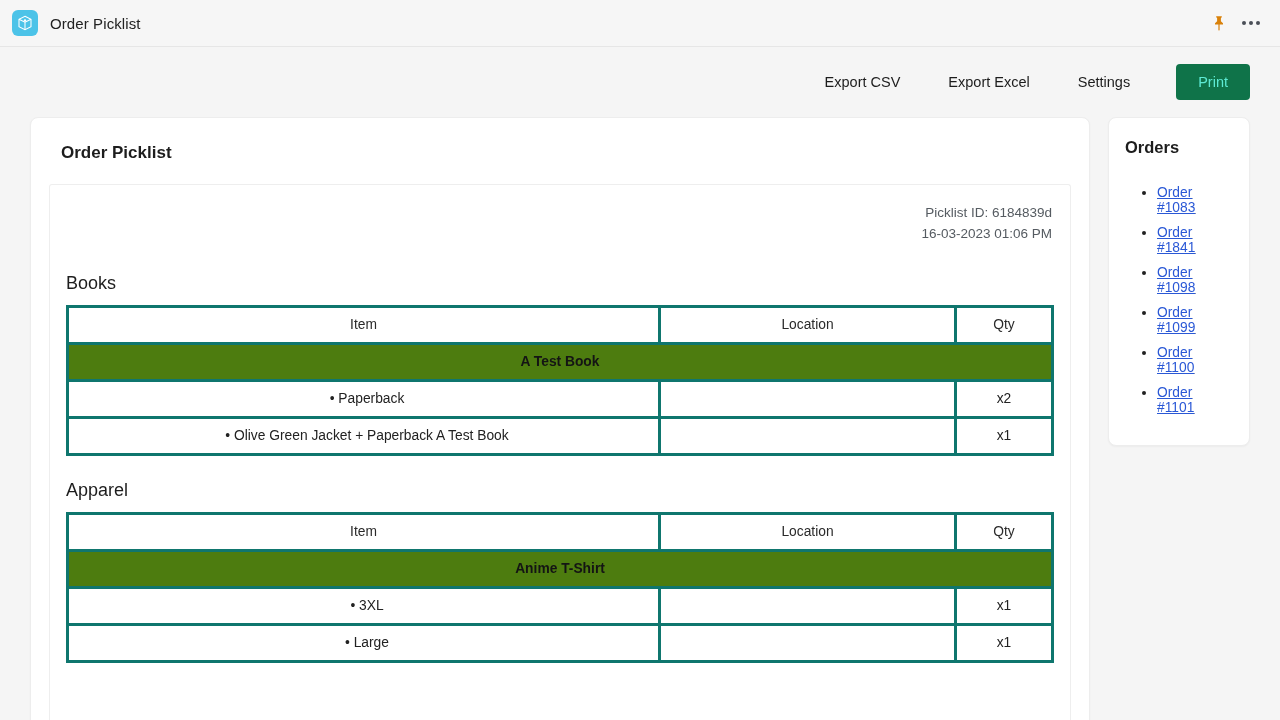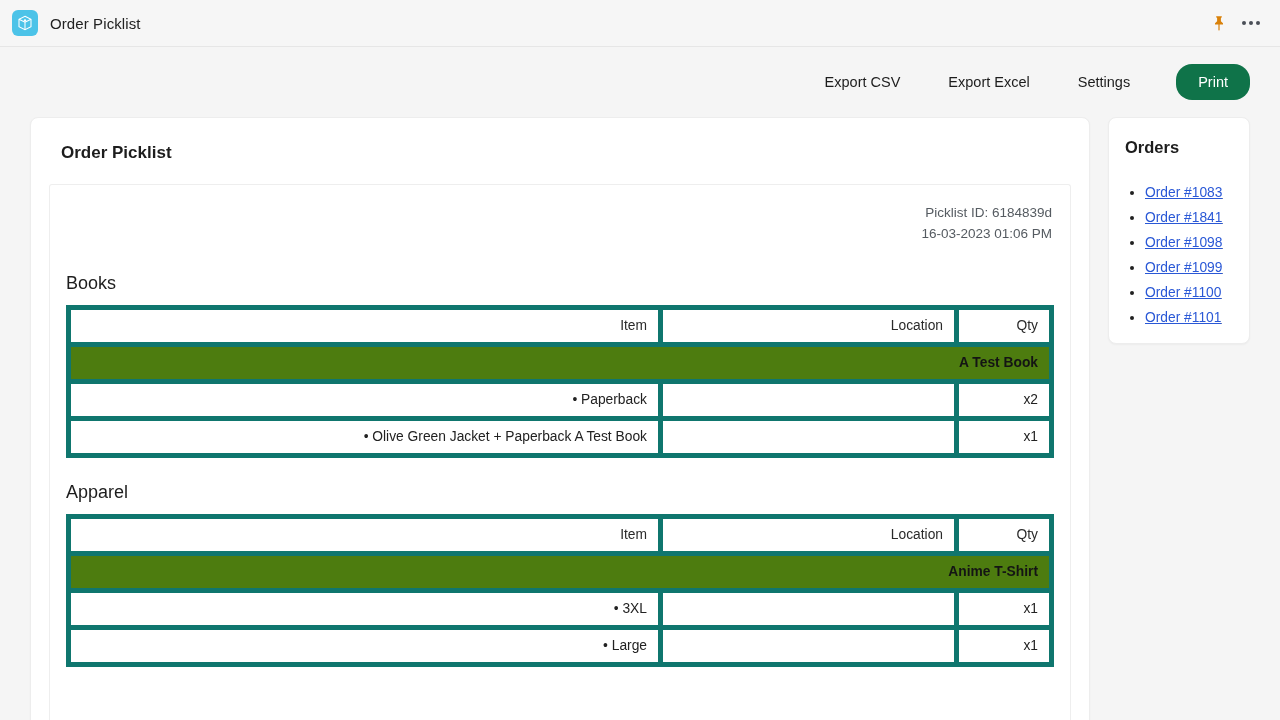--- a/index.html
+++ b/index.html
@@ -73,24 +73,24 @@
   .tool-link {
     font-size: 14.5px;
     color: #1c1c1c;
     padding: 8px 16px;
     text-decoration: none;
     cursor: pointer;
     white-space: nowrap;
   }
   .print-btn {
     background: #0f7349;
-    color: #ffffff;
+    color: #5eead4;
     font-size: 14.5px;
     border: none;
-    border-radius: 16px;
+    border-radius: 4px;
     padding: 10px 22px;
     margin-left: 14px;
     cursor: pointer;
     font-family: inherit;
   }
 
   
   .content {
     display: flex;
     align-items: flex-start;
@@ -145,23 +145,23 @@
     border-collapse: collapse;
     table-layout: fixed;
     font-size: 13.8px;
   }
   table.picktable col.c-item { width: 592px; }
   table.picktable col.c-loc  { width: 296px; }
   table.picktable col.c-qty  { width: auto; }
 
   table.picktable th,
   table.picktable td {
-    border: 5px solid #0f766e;
+    border: 3px solid #0f766e;
     padding: 3px 11px;
-    text-align: right;
+    text-align: center;
     font-weight: 400;
     color: #222;
     height: 37px;
     vertical-align: middle;
     overflow: hidden;
     white-space: nowrap;
   }
   table.picktable th { color: #2a2a2a; }
 
   table.picktable tr.group-row td {
@@ -184,21 +184,21 @@
   .orders-title {
     font-size: 16.5px;
     font-weight: 700;
     color: #1d1d1d;
     margin-bottom: 28px;
     padding-left: 2px;
   }
   ul.orders-list {
     list-style: disc;
     padding-left: 22px;
-    margin: 0;
+    margin: 12px;
     text-decoration: underline;
   }
   ul.orders-list li {
     margin-bottom: 10px;
     font-size: 13.8px;
   }
   ul.orders-list li:last-child { margin-bottom: 0; }
   ul.orders-list a {
     color: #2a58d6;
     text-decoration: underline;

